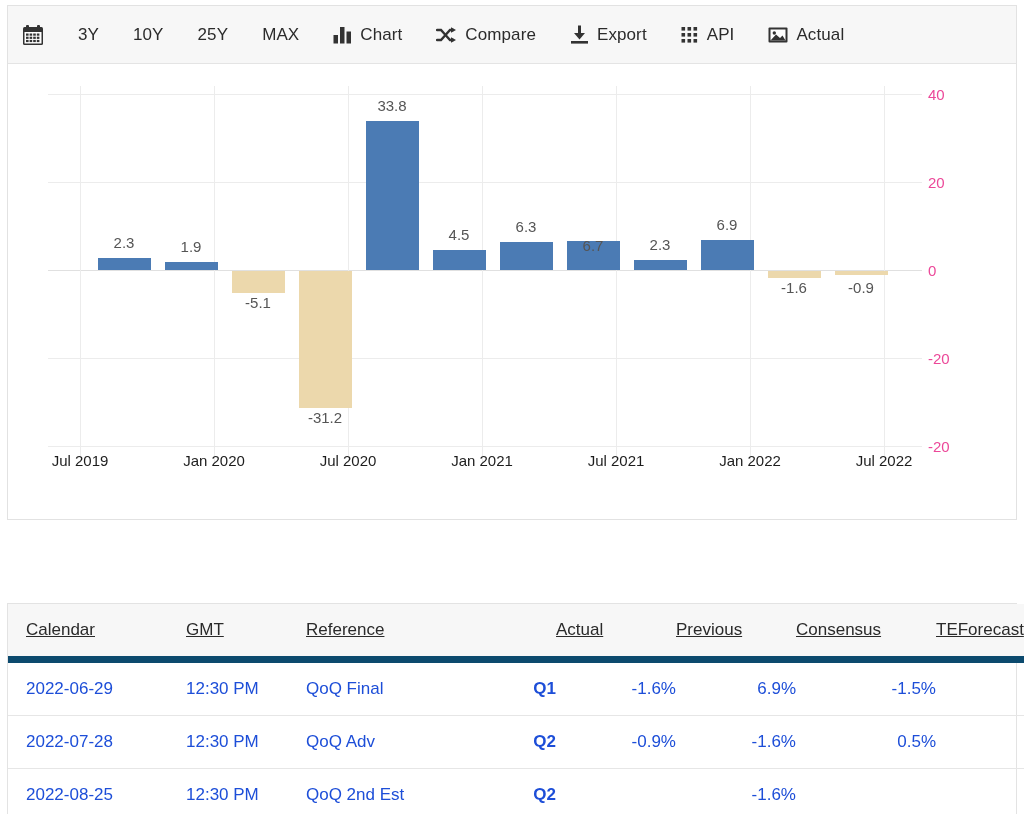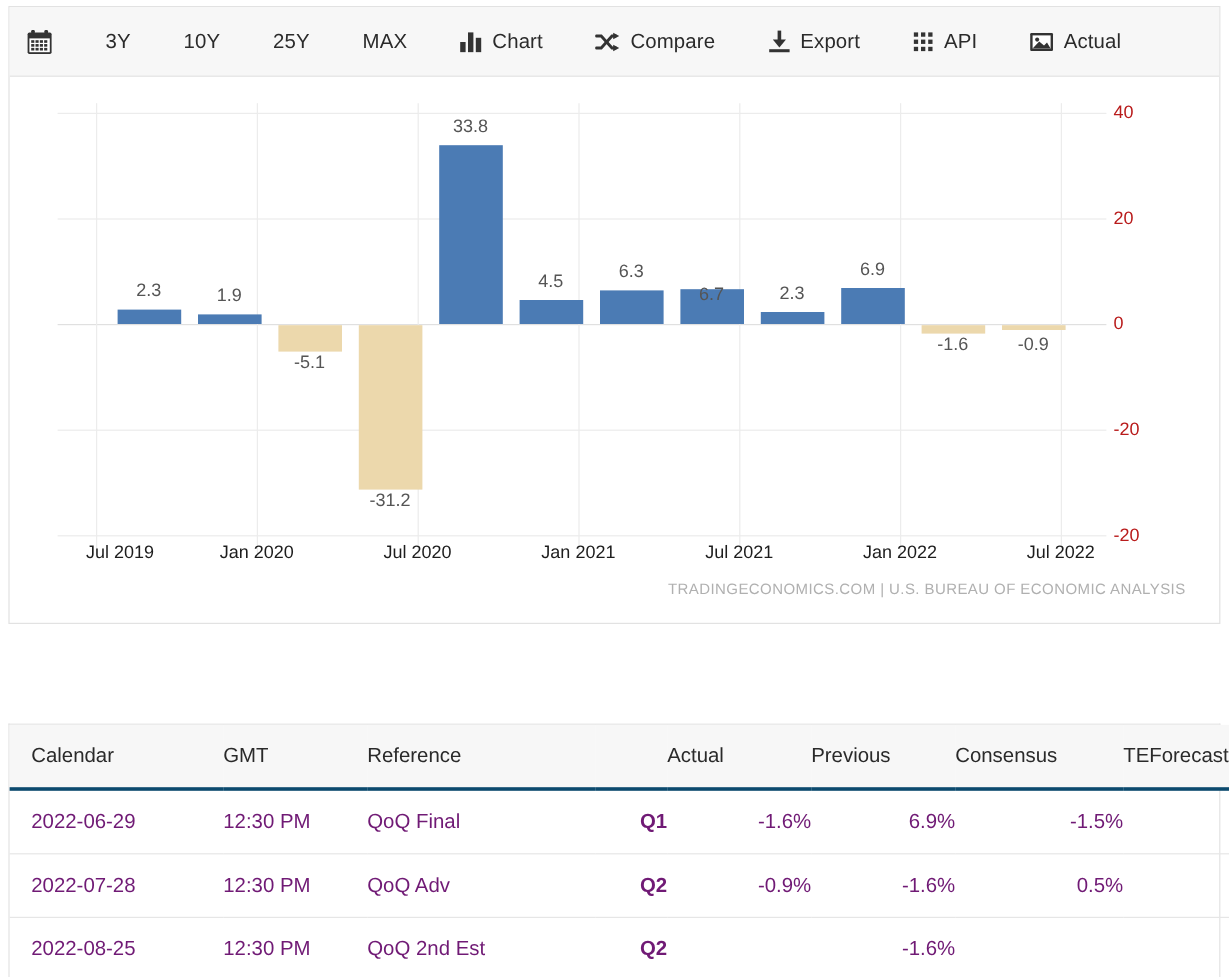--- a/index.html
+++ b/index.html
@@ -43,21 +43,21 @@
   .tb-item {
     display: flex;
     align-items: center;
     gap: 8px;
     font-size: 17px;
     color: #2b2b2b;
     cursor: pointer;
     user-select: none;
     white-space: nowrap;
   }
-  .tb-item + .tb-item { margin-left: 44px; }
+  .tb-item + .tb-item { margin-left: 34px; }
   .tb-item.icon-only { margin-left: 0; }
   .tb-label { letter-spacing: 0.1px; }
 
   .ico { display: inline-block; line-height: 0; }
   .ico svg { display: block; }
 
   
   .plot {
     position: absolute;
     left: 0;
@@ -71,21 +71,21 @@
   }
   .grid-h { height: 1px; left: 40px; width: 874px; }
   .grid-v { width: 1px; top: 22px; height: 377px; }
   .zeroline { background: #e0e0e0; }
 
   .ytick {
     position: absolute;
     left: 920px;
     width: 60px;
     font-size: 15px;
-    color: #b91c1c;
+    color: #ec4899;
     transform: translateY(-50%);
     text-align: left;
   }
   .xtick {
     position: absolute;
     top: 388px;
     font-size: 15px;
     color: #1d1d1d;
     transform: translateX(-50%);
     white-space: nowrap;
@@ -132,24 +132,25 @@
     border-collapse: collapse;
     table-layout: fixed;
     font-size: 17px;
   }
   table.cal thead tr { background: #f7f7f7; }
   table.cal th {
     font-weight: normal;
     color: #2a2a2a;
     text-align: left;
     padding: 16px 0 16px 0;
-    border-bottom: 3px solid #0c4a6e;
+    border-bottom: 7px solid #0c4a6e;
+    text-decoration: underline;
   }
   table.cal td {
-    color: #701a75;
+    color: #1d4ed8;
     padding: 16px 0 16px 0;
     border-bottom: 1px solid #e6e6e6;
     white-space: nowrap;
   }
   .c-cal  { width: 160px; padding-left: 18px !important; }
   .c-gmt  { width: 120px; }
   .c-ref  { width: 190px; }
   .c-q    { width: 60px;  text-align: right; font-weight: bold; }
   .c-act  { width: 120px; text-align: right; }
   .c-prev { width: 120px; text-align: right; }
@@ -323,29 +324,28 @@
 
     <div class="bar pos" style="left:693px; top:176px; height:30px;"></div>
     <div class="barlabel" style="left:719px; top:152px;">6.9</div>
 
     <div class="bar neg" style="left:760px; top:207px; height:7px;"></div>
     <div class="barlabel" style="left:786px; top:215px;">-1.6</div>
 
     <div class="bar neg" style="left:827px; top:207px; height:4px;"></div>
     <div class="barlabel" style="left:853px; top:215px;">-0.9</div>
 
-    <div class="xtick" style="left:72px;margin-left:20px;">Jul 2019</div>
+    <div class="xtick" style="left:72px;">Jul 2019</div>
     <div class="xtick" style="left:206px;">Jan 2020</div>
     <div class="xtick" style="left:340px;">Jul 2020</div>
     <div class="xtick" style="left:474px;">Jan 2021</div>
     <div class="xtick" style="left:608px;">Jul 2021</div>
     <div class="xtick" style="left:742px;">Jan 2022</div>
     <div class="xtick" style="left:876px;">Jul 2022</div>
 
-    <div class="credit">TRADINGECONOMICS.COM | U.S. BUREAU OF ECONOMIC ANALYSIS</div>
   </div>
 </div>
 
 <div class="table-wrap">
   <table class="cal">
     <thead>
       <tr>
         <th class="c-cal">Calendar</th>
         <th class="c-gmt">GMT</th>
         <th class="c-ref">Reference</th>

